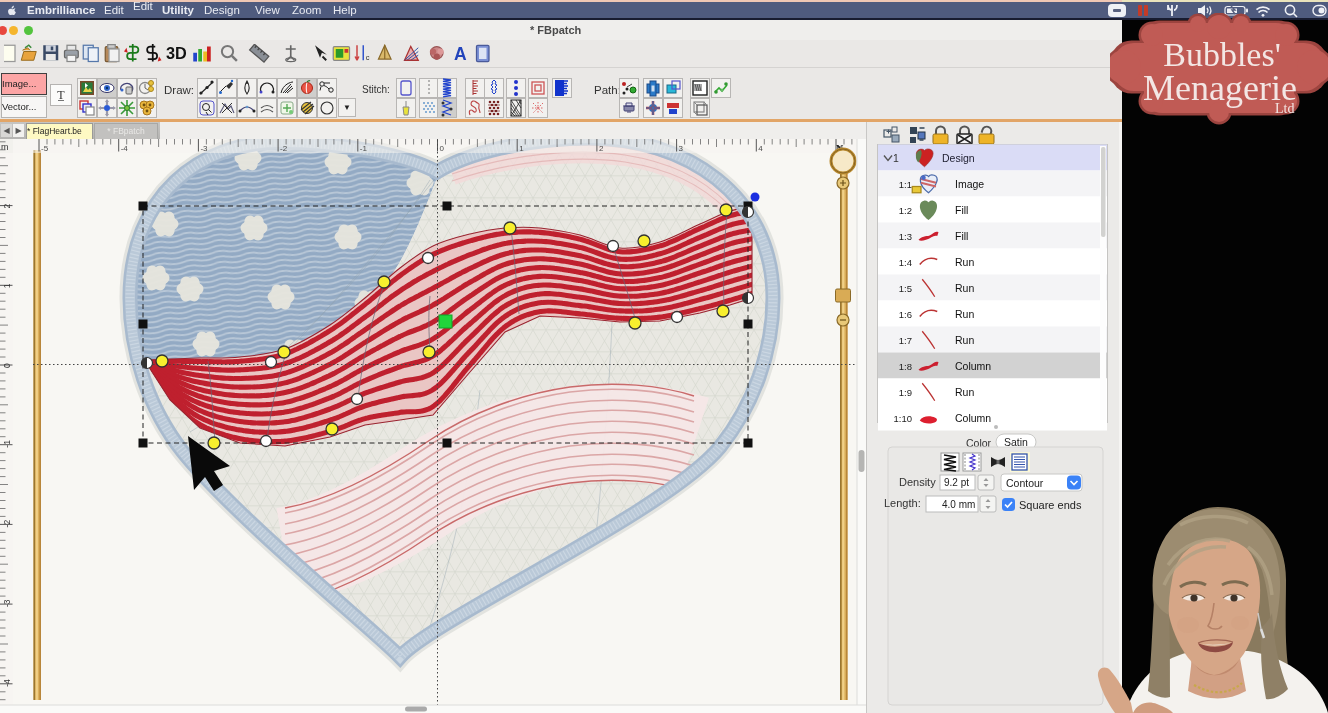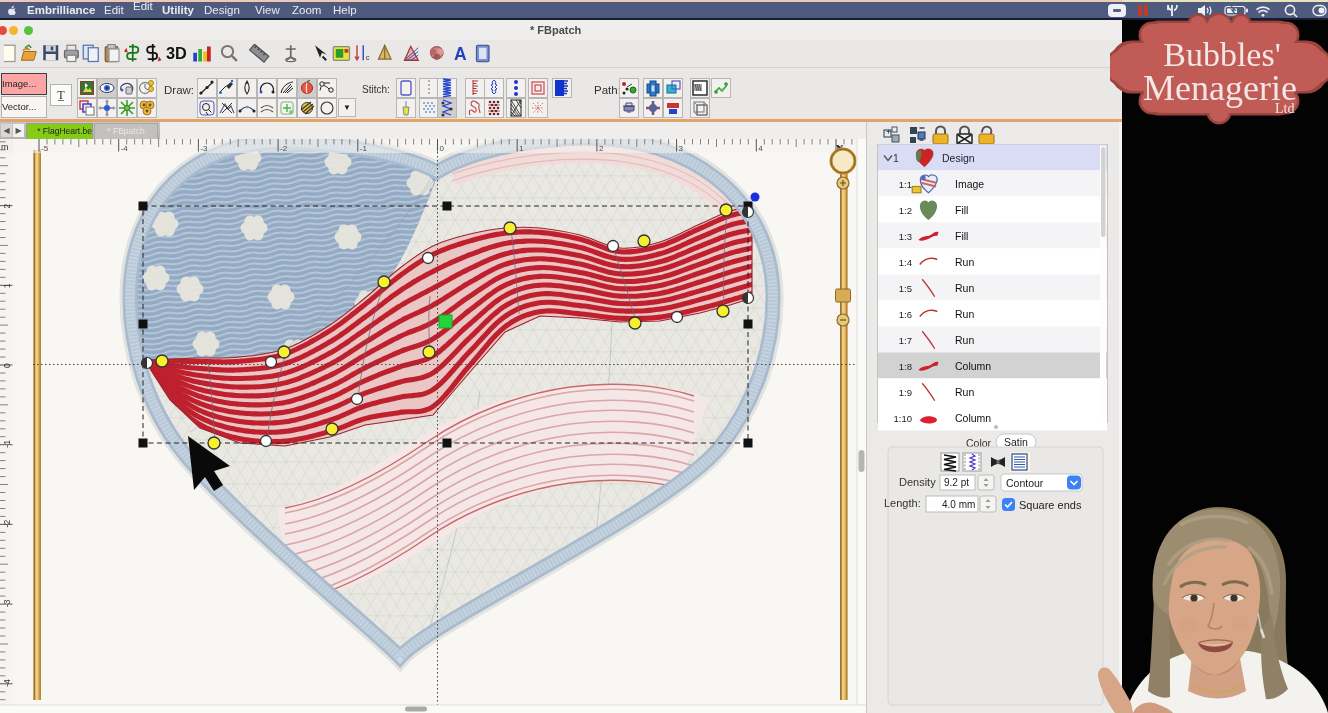--- a/index.html
+++ b/index.html
@@ -448,21 +448,21 @@
         <rect x="0.5" y="0.5" width="19" height="19" fill="#f2f1ef" stroke="#b8b6b4"></rect>
         <rect x="4" y="4" width="10" height="10" fill="none" stroke="#888" stroke-width="1.2"></rect>
         <rect x="7" y="7" width="10" height="10" fill="none" stroke="#555" stroke-width="1.2"></rect>
         <path d="M4 4 l3 3 M14 4 l3 3 M4 14 l3 3" stroke="#888"></path>
       </g>
     </svg>
 <div class="abs" style="left:0;top:122px;width:866px;height:17px;background:#efeeec"></div>
 <div class="abs" style="left:0;top:122px;width:160px;height:17px;background:linear-gradient(#c6c5c3,#b5b4b2)"></div>
 <div class="abs" style="left:1px;top:124px;width:11px;height:13px;background:#d8d7d5;color:#555;font-size:8px;text-align:center;line-height:13px">◀</div>
 <div class="abs" style="left:13px;top:124px;width:11px;height:13px;background:#f2f1ef;color:#555;font-size:8px;text-align:center;line-height:13px">▶</div>
-<div class="abs" style="left:26px;top:123px;width:67px;height:16px;background:#84cc16;border:1px solid #9a9a98;border-bottom:none;font-size:8.5px;color:#222;text-align:right;line-height:15px">* FlagHeart.be</div>
+<div class="abs" style="left:26px;top:123px;width:67px;height:16px;background:#fef9c3;border:1px solid #9a9a98;border-bottom:none;font-size:8.5px;color:#222;text-align:left;line-height:15px">* FlagHeart.be</div>
 <div class="abs" style="left:94px;top:123px;width:64px;height:16px;background:#c2c1bf;border:1px solid #a8a8a6;border-bottom:none;font-size:8.5px;color:#e9e8e6;text-align:center;line-height:15px">* FBpatch</div>
 <svg style="position:absolute;left:0;top:139px" width="866" height="574" viewBox="0 139 866 574">
       <defs>
         <clipPath id="heartclip">
           <path d="M400 657 C 372 628 238 520 183 452 C 148 408 130 350 130 298 C 130 196 200 142 280 142 C 344 142 410 157 437 172 C 466 154 525 138 590 138 C 684 138 773 194 773 298 C 773 352 753 406 720 447 C 666 512 432 620 400 657 Z"></path>
         </clipPath>
         <clipPath id="bandclip">
           <path d="M147.0 360.0 C150.8 359.8 161.2 359.3 170.0 359.0 C178.8 358.7 188.3 358.3 200.0 358.0 C211.7 357.7 225.8 358.5 240.0 357.0 C254.2 355.5 270.0 354.3 285.0 349.0 C300.0 343.7 316.7 333.5 330.0 325.0 C343.3 316.5 353.3 307.5 365.0 298.0 C376.7 288.5 388.7 276.7 400.0 268.0 C411.3 259.3 421.3 251.7 433.0 246.0 C444.7 240.3 458.0 237.0 470.0 234.0 C482.0 231.0 493.3 229.0 505.0 228.0 C516.7 227.0 527.5 226.8 540.0 228.0 C552.5 229.2 566.7 231.7 580.0 235.0 C593.3 238.3 606.7 246.8 620.0 248.0 C633.3 249.2 646.7 246.0 660.0 242.0 C673.3 238.0 688.3 229.2 700.0 224.0 C711.7 218.8 721.3 213.8 730.0 211.0 C738.7 208.2 748.3 207.7 752.0 207.0 L752.0 298.0 L730.0 305.0 L700.0 313.0 L660.0 321.0 L620.0 322.0 L580.0 318.0 L540.0 316.0 L505.0 332.0 L470.0 372.0 L433.0 415.0 L400.0 420.0 L365.0 425.0 L330.0 437.0 L285.0 446.0 L240.0 443.0 L200.0 428.0 L170.0 400.0 L147.0 364.0 Z"></path>
         </clipPath>
         <clipPath id="fieldclip">

